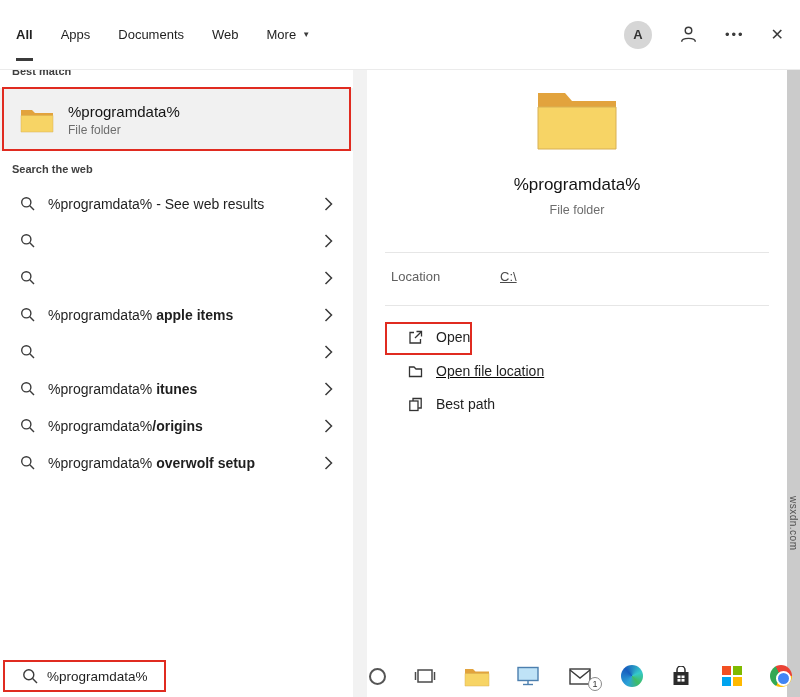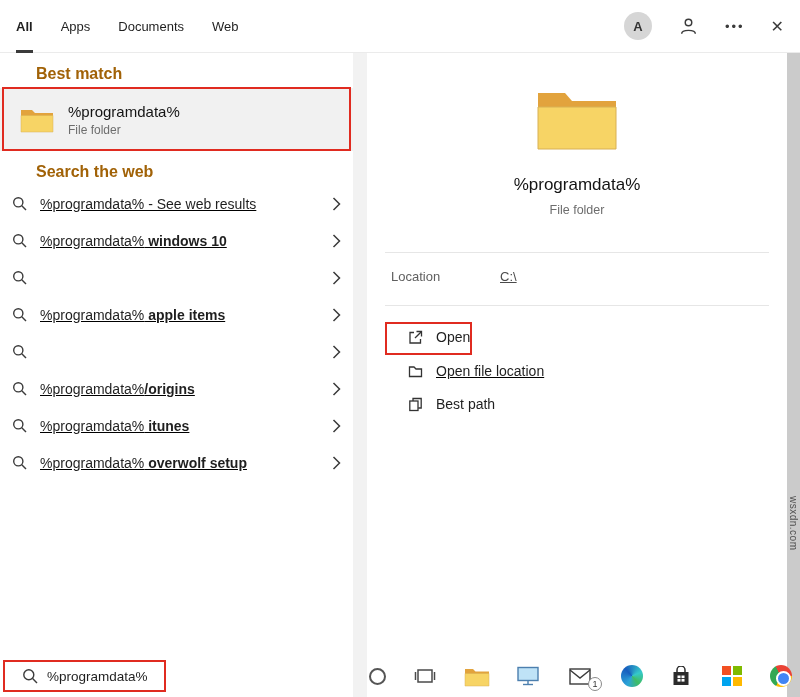--- a/index.html
+++ b/index.html
@@ -1,46 +1,46 @@
 <!DOCTYPE html>
 <html><head>
 <meta charset="utf-8">
 <style>
   html,body{margin:0;padding:0;background:#fff;}
   *{box-sizing:border-box;font-family:"Liberation Sans","DejaVu Sans",sans-serif;}
   .screen{position:relative;width:800px;height:697px;background:#fff;overflow:hidden;}
 
   
-  .topbar{position:absolute;left:0;top:0;width:800px;height:53px;background:#fff;
+  .topbar{position:absolute;left:0;top:0;width:800px;height:70px;background:#fff;
           border-bottom:1px solid #ebebeb;display:flex;align-items:center;padding:0 16px;z-index:5;}
   .tab{height:53px;display:flex;align-items:center;position:relative;font-size:13px;color:#1f1f1f;
        margin-right:28px;cursor:pointer;white-space:nowrap;}
   .tab.active{font-weight:700;}
   .tab.active::after{content:"";position:absolute;left:0;right:0;bottom:0;height:3px;background:#3b3b3b;}
   .tab .caret{font-size:8px;margin-left:6px;color:#3b3b3b;}
   .topbar-right{margin-left:auto;display:flex;align-items:center;gap:26px;}
   .avatar{width:28px;height:28px;border-radius:50%;background:#d6d6d6;color:#333;font-size:13px;
           font-weight:700;display:flex;align-items:center;justify-content:center;cursor:pointer;}
   .dots{font-size:13px;letter-spacing:2px;color:#3b3b3b;cursor:pointer;}
   .close-x{font-size:16px;color:#3b3b3b;cursor:pointer;}
 
   
   .left-panel{position:absolute;left:0;top:53px;width:353px;height:644px;background:#fff;}
   .gutter{position:absolute;left:353px;top:53px;width:14px;height:644px;background:#f2f2f2;}
   .preview{position:absolute;left:367px;top:53px;width:420px;height:599px;background:#fff;}
 
-  .section-header{position:absolute;left:36px;font-size:16px;font-weight:700;color:#a16207;}
+  .section-header{position:absolute;left:12px;font-size:11px;font-weight:700;color:#404040;}
   .best-match-card{position:absolute;left:0;top:35px;width:353px;height:63px;background:#f1f1f1;
                    display:flex;align-items:center;padding:0 20px;cursor:pointer;}
   .bm-text{margin-left:14px;}
   .bm-title{font-size:15px;color:#141414;}
   .bm-sub{font-size:12px;color:#6d6d6d;margin-top:3px;}
 
   .suggestions{position:absolute;left:0;top:132px;width:353px;}
-  .sugg-row{height:37px;display:flex;align-items:center;padding:0 12px;cursor:pointer;text-decoration:underline;}
+  .sugg-row{height:37px;display:flex;align-items:center;padding:0 20px;cursor:pointer;}
   .sugg-text{margin-left:13px;font-size:14px;color:#1f1f1f;white-space:nowrap;}
   .sugg-text b{font-weight:700;}
   .sugg-chevron{margin-left:auto;display:flex;align-items:center;}
 
   
   .pv-center{position:absolute;left:0;width:420px;text-align:center;}
   .pv-title{top:122px;font-size:17px;color:#141414;}
   .pv-sub{top:150px;font-size:12.5px;color:#6d6d6d;}
   .pv-divider{position:absolute;left:18px;width:384px;height:1px;background:#e6e6e6;}
   .pv-loc-label{position:absolute;left:24px;top:216px;font-size:13px;color:#5f5f5f;}
@@ -92,20 +92,24 @@
       </div>
     <div class="tab">
         <span>Apps</span>
       </div>
     <div class="tab">
         <span>Documents</span>
       </div>
     <div class="tab">
         <span>Web</span>
       </div>
+    <div class="tab">
+      <span>More</span>
+      <span class="caret">▼</span>
+    </div>
     <div class="topbar-right">
       <div class="avatar">A</div>
       <span style="display:flex;">
         <svg width="21" height="21" viewBox="0 0 20 20">
             <circle cx="10" cy="6.2" r="3.1" fill="none" stroke="#3b3b3b" stroke-width="1.4"></circle>
             <path d="M3.5 17 c0-4.4 13-4.4 13 0" fill="none" stroke="#3b3b3b" stroke-width="1.4"></path>
           </svg>
       </span>
       <span class="dots">•••</span>
       <span class="close-x">✕</span>
@@ -147,21 +151,20 @@
           </span>
         </div>
 
         <div class="sugg-row">
           <span style="display:flex;">
             <svg width="15" height="15" viewBox="0 0 15 15">
               <circle cx="6.3" cy="6.3" r="4.6" fill="none" stroke="#3b3b3b" stroke-width="1.4"></circle>
               <path d="M9.8 9.8 L14 14" stroke="#3b3b3b" stroke-width="1.4"></path>
             </svg>
           </span>
-          <span class="sugg-text"><span>%programdata%</span><b> windows 10</b></span>
           <span class="sugg-chevron">
             <svg width="9" height="14" viewBox="0 0 9 14">
               <path d="M1.5 1 L7.5 7 L1.5 13" fill="none" stroke="#3b3b3b" stroke-width="1.5"></path>
             </svg>
           </span>
         </div>
 
         <div class="sugg-row">
           <span style="display:flex;">
             <svg width="15" height="15" viewBox="0 0 15 15">
@@ -205,36 +208,36 @@
           </span>
         </div>
 
         <div class="sugg-row">
           <span style="display:flex;">
             <svg width="15" height="15" viewBox="0 0 15 15">
               <circle cx="6.3" cy="6.3" r="4.6" fill="none" stroke="#3b3b3b" stroke-width="1.4"></circle>
               <path d="M9.8 9.8 L14 14" stroke="#3b3b3b" stroke-width="1.4"></path>
             </svg>
           </span>
+          <span class="sugg-text"><span>%programdata%</span><b> itunes</b></span>
+          <span class="sugg-chevron">
+            <svg width="9" height="14" viewBox="0 0 9 14">
+              <path d="M1.5 1 L7.5 7 L1.5 13" fill="none" stroke="#3b3b3b" stroke-width="1.5"></path>
+            </svg>
+          </span>
+        </div>
+
+        <div class="sugg-row">
+          <span style="display:flex;">
+            <svg width="15" height="15" viewBox="0 0 15 15">
+              <circle cx="6.3" cy="6.3" r="4.6" fill="none" stroke="#3b3b3b" stroke-width="1.4"></circle>
+              <path d="M9.8 9.8 L14 14" stroke="#3b3b3b" stroke-width="1.4"></path>
+            </svg>
+          </span>
           <span class="sugg-text"><span>%programdata%</span><b>/origins</b></span>
-          <span class="sugg-chevron">
-            <svg width="9" height="14" viewBox="0 0 9 14">
-              <path d="M1.5 1 L7.5 7 L1.5 13" fill="none" stroke="#3b3b3b" stroke-width="1.5"></path>
-            </svg>
-          </span>
-        </div>
-
-        <div class="sugg-row">
-          <span style="display:flex;">
-            <svg width="15" height="15" viewBox="0 0 15 15">
-              <circle cx="6.3" cy="6.3" r="4.6" fill="none" stroke="#3b3b3b" stroke-width="1.4"></circle>
-              <path d="M9.8 9.8 L14 14" stroke="#3b3b3b" stroke-width="1.4"></path>
-            </svg>
-          </span>
-          <span class="sugg-text"><span>%programdata%</span><b> itunes</b></span>
           <span class="sugg-chevron">
             <svg width="9" height="14" viewBox="0 0 9 14">
               <path d="M1.5 1 L7.5 7 L1.5 13" fill="none" stroke="#3b3b3b" stroke-width="1.5"></path>
             </svg>
           </span>
         </div>
 
         <div class="sugg-row">
           <span style="display:flex;">
             <svg width="15" height="15" viewBox="0 0 15 15">

